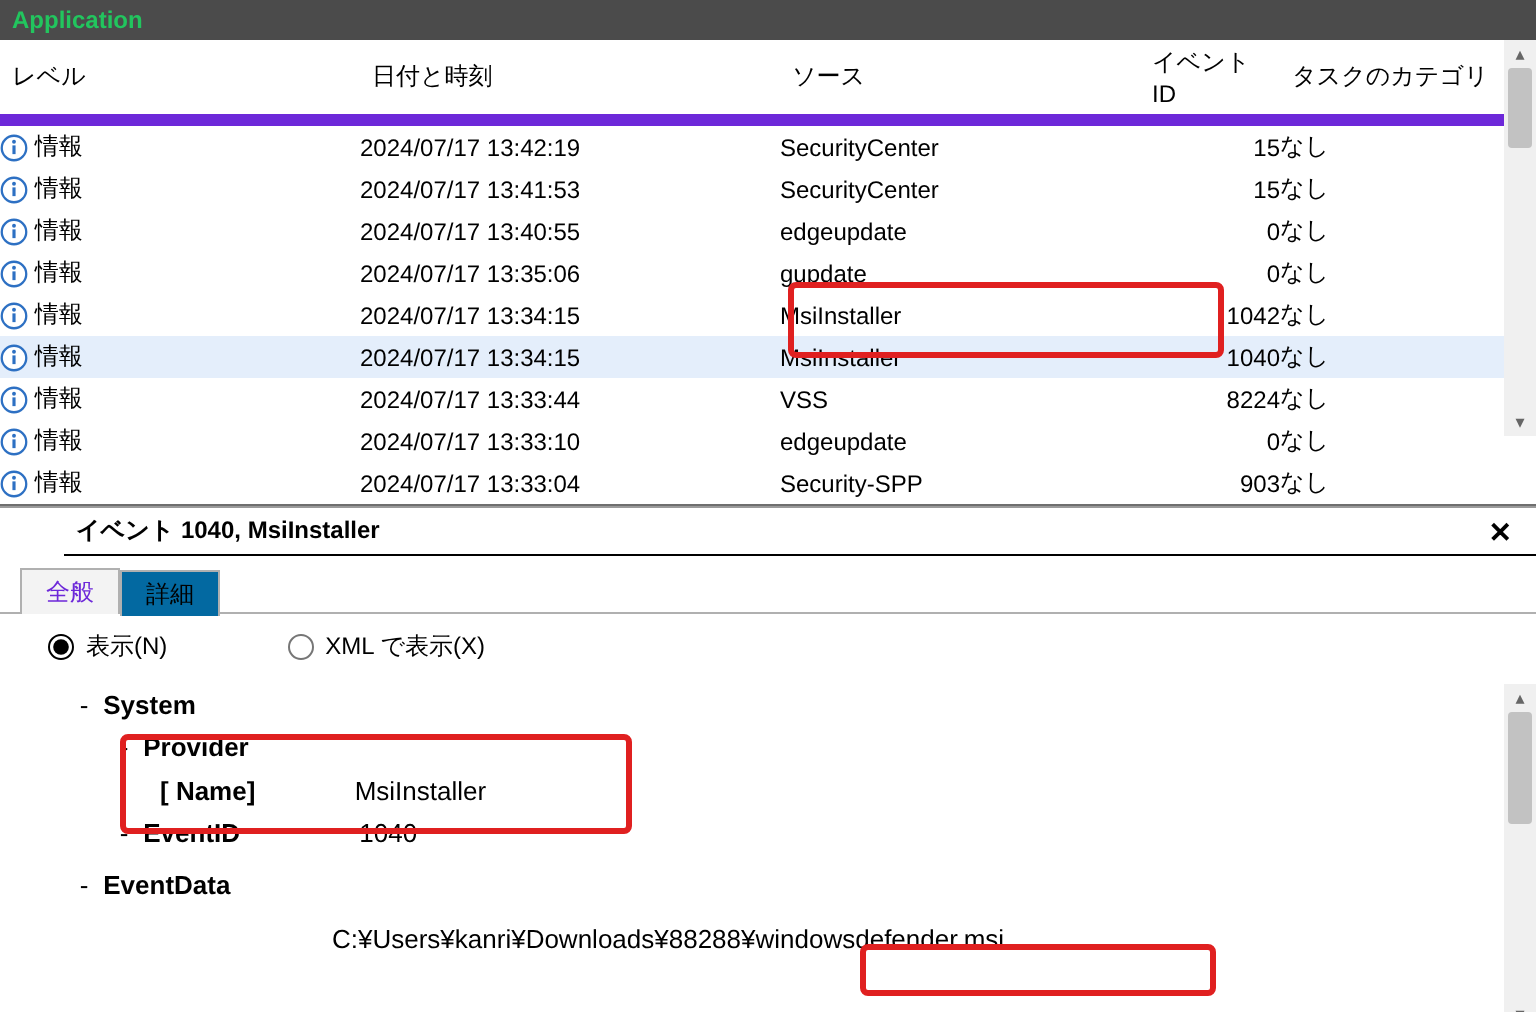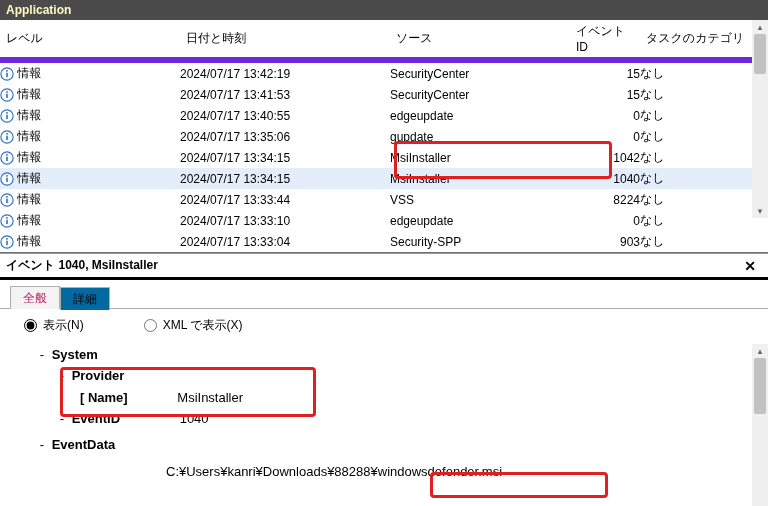--- a/index.html
+++ b/index.html
@@ -1,32 +1,32 @@
 <!DOCTYPE html>
 <html><head>
   <meta charset="utf-8">
   <style>
     * { box-sizing: border-box; margin:0; padding:0; }
     body { font-family: "Yu Gothic UI", "Meiryo UI", sans-serif; font-size:12px; background:#fff; width:768px; height:506px; overflow:hidden; color:#000; }
-    .app-header { background:#4b4b4b; color:#fef9c3; height:20px; display:flex; align-items:center; padding:0 6px; font-size:12px; }
+    .app-header { background:#4b4b4b; color:#22c55e; height:20px; display:flex; align-items:center; padding:0 6px; font-size:12px; }
     .app-header .title { font-weight:600; margin-right:14px; }
     .top-panel { position:relative; }
     table.evt { width:100%; border-collapse:collapse; table-layout:fixed; }
     table.evt th { text-align:left; font-weight:400; padding:3px 6px; border-bottom:6px solid #6d28d9; background:#fff; font-size:12px; }
     table.evt td { padding:2px 0; vertical-align:middle; white-space:nowrap; overflow:hidden; text-overflow:ellipsis; }
     table.evt tr.row.selected { background:#e4eefb; }
     .icn { display:inline-flex; width:14px; height:14px; vertical-align:middle; }
     .icn svg { width:14px; height:14px; }
     .col-id  { text-align:right; padding-right:6px; }
     .split { height:2px; background:#9b9b9b; border-top:1px solid #6f6f6f; }
-    .detail-header { display:flex; align-items:center; justify-content:space-between; padding:3px 8px 3px 6px; border-bottom:3px solid #000000; font-weight:600; font-size:12px; }
+    .detail-header { display:flex; align-items:center; justify-content:space-between; padding:3px 8px 3px 6px; border-bottom:1px solid #000000; font-weight:600; font-size:12px;margin-left:32px; }
     .close-x { font-size:14px; font-weight:bold; padding:0 4px; }
     .tabs { display:flex; gap:0; margin:6px 0 0 10px; }
     .tab { border:1px solid #b0b0b0; border-bottom:none; padding:3px 12px 2px; font-size:12px; background:#f3f3f3; }
-    .tab.inactive { color:#be185d; }
+    .tab.inactive { color:#6d28d9; }
     .tab.active { background:#0369a1; position:relative; top:1px; }
     .tab-sep { height:1px; background:#b0b0b0; margin-top:-1px; }
     .radio-row { padding:8px 16px 10px 24px; display:flex; gap:60px; align-items:center; }
     .radio-row label { display:flex; align-items:center; gap:6px; font-size:12px; }
     .radio-row input { accent-color:#000; }
     .detail-scroll { position:relative; padding:0 22px 8px 36px; height:176px; overflow:hidden; }
     .tree { font-size:13px; line-height:1.65; }
     .tree .dash { display:inline-block; width:12px; text-align:center; }
     .tree .lvl1 { margin-left:0; }
     .tree .lvl2 { margin-left:20px; }

